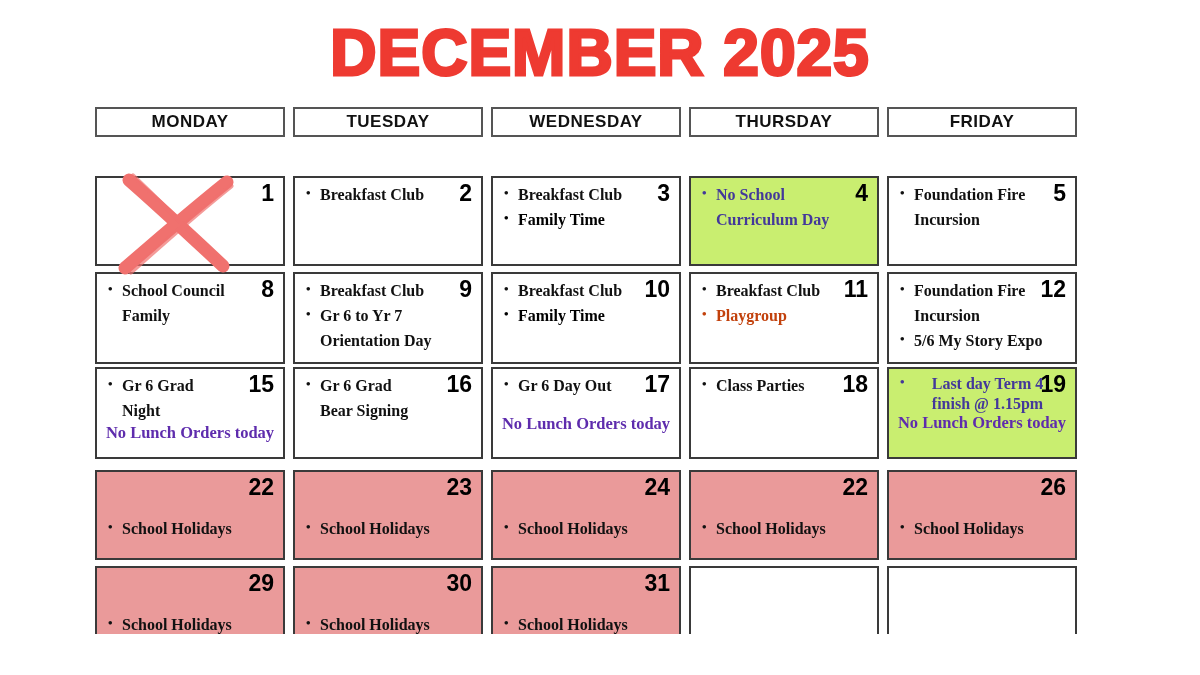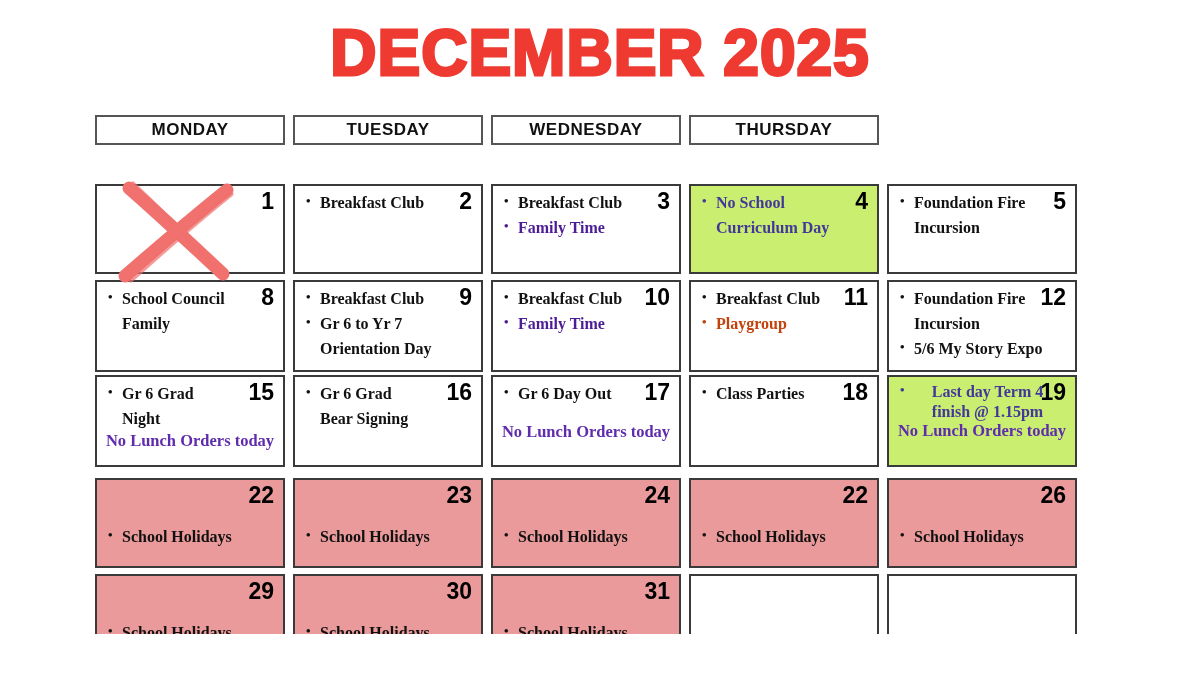--- a/index.html
+++ b/index.html
@@ -1,37 +1,37 @@
 <!DOCTYPE html>
 <html><head>
 <meta charset="utf-8">
 <style>
   html,body{margin:0;padding:0;background:#ffffff;}
   .page{position:relative;width:1200px;height:634px;background:#ffffff;overflow:hidden;
         font-family:"Liberation Sans",sans-serif;}
   .title{position:absolute;top:16px;left:0;width:100%;text-align:center;
          font-family:"Liberation Sans",sans-serif;font-weight:900;font-size:64px;
          letter-spacing:1px;color:#ee3a31;-webkit-text-stroke:3px #ee3a31;}
-  .grid{position:absolute;left:95px;top:115px;display:grid;
+  .grid{position:absolute;left:95px;top:107px;display:grid;
         grid-template-columns:repeat(5,190px);column-gap:8px;
         grid-template-rows:30px 39px 90px 6px 92px 3px 92px 11px 90px 6px 90px;}
   .rh{grid-row:1}.r1{grid-row:3}.r2{grid-row:5}.r3{grid-row:7}.r4{grid-row:9}.r5{grid-row:11}
   .hcell{border:2px solid #555;background:#fff;display:flex;align-items:center;justify-content:center;
          font-weight:800;font-size:17px;color:#111;letter-spacing:.5px;}
   .cell{position:relative;border:2px solid #3a3a3a;background:#fff;
         padding:5px 8px 4px 8px;box-sizing:border-box;
         font-family:"Liberation Serif",serif;font-weight:bold;color:#111;}
   .cell.green{background:#c9ee70;}
   .cell.pink{background:#ea9a9a;}
   .num{position:absolute;top:2px;right:9px;font-family:"Liberation Sans",sans-serif;
        font-weight:800;font-size:23px;color:#000;z-index:2;}
   .events{list-style:none;margin:0;padding:0;font-size:16px;line-height:1.55;}
   .ev{position:relative;padding-left:17px;padding-right:14px;}
   .ev::before{content:"\2022";position:absolute;left:3px;top:0;font-size:13px;}
-  .ev.coral{color:#4c1d95;}
+  .ev.coral{color:#000000;}
   .ev.plight{color:#c2410c;}
   .ev.pdark{color:#43389a;}
   .ev.narrow{padding-right:50px;}
   .ev.medium{padding-right:30px;}
   .ev.centered{text-align:center;padding-right:6px;line-height:1.25;}
   .note{color:#5e2cad;text-align:center;font-size:16.5px;line-height:1.15;font-weight:bold;}
   .note.gap{margin-top:16px;}
   .pink .events{margin-top:40px;}
   .xmark{position:absolute;left:4px;top:-8px;width:160px;height:104px;overflow:visible;z-index:1;}
 </style>
@@ -40,20 +40,21 @@
 
 <div class="page">
   <div class="title">DECEMBER 2025</div>
 
   <div class="grid">
 
     <div class="hcell rh">MONDAY</div>
     <div class="hcell rh">TUESDAY</div>
     <div class="hcell rh">WEDNESDAY</div>
     <div class="hcell rh">THURSDAY</div>
+    <div class="hcell rh">FRIDAY</div>
 
     <div class="cell r1">
       <span class="num">1</span>
       <svg class="xmark" viewBox="0 0 160 104">
         <path d="M28 10 Q60 38 122 96" stroke="#f0716e" stroke-width="13" stroke-linecap="round" fill="none"></path>
         <path d="M126 12 Q86 44 24 98" stroke="#f0716e" stroke-width="13" stroke-linecap="round" fill="none"></path>
         <path d="M32 6 Q64 36 118 92" stroke="#f0716e" stroke-width="5" stroke-linecap="round" fill="none" opacity="0.7"></path>
         <path d="M130 16 Q90 48 30 102" stroke="#f0716e" stroke-width="5" stroke-linecap="round" fill="none" opacity="0.7"></path>
       </svg>
     </div>

